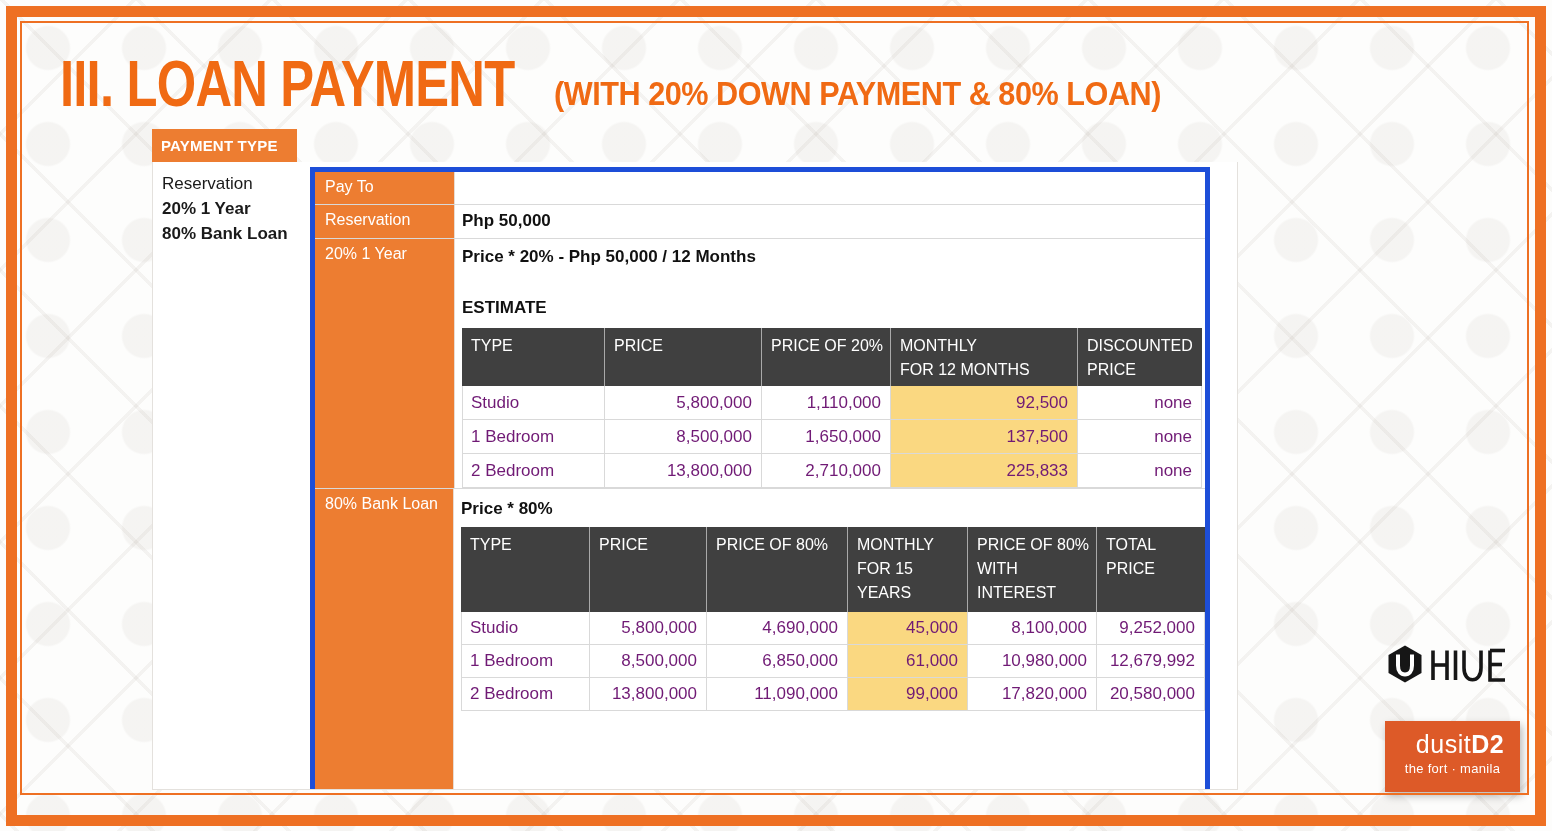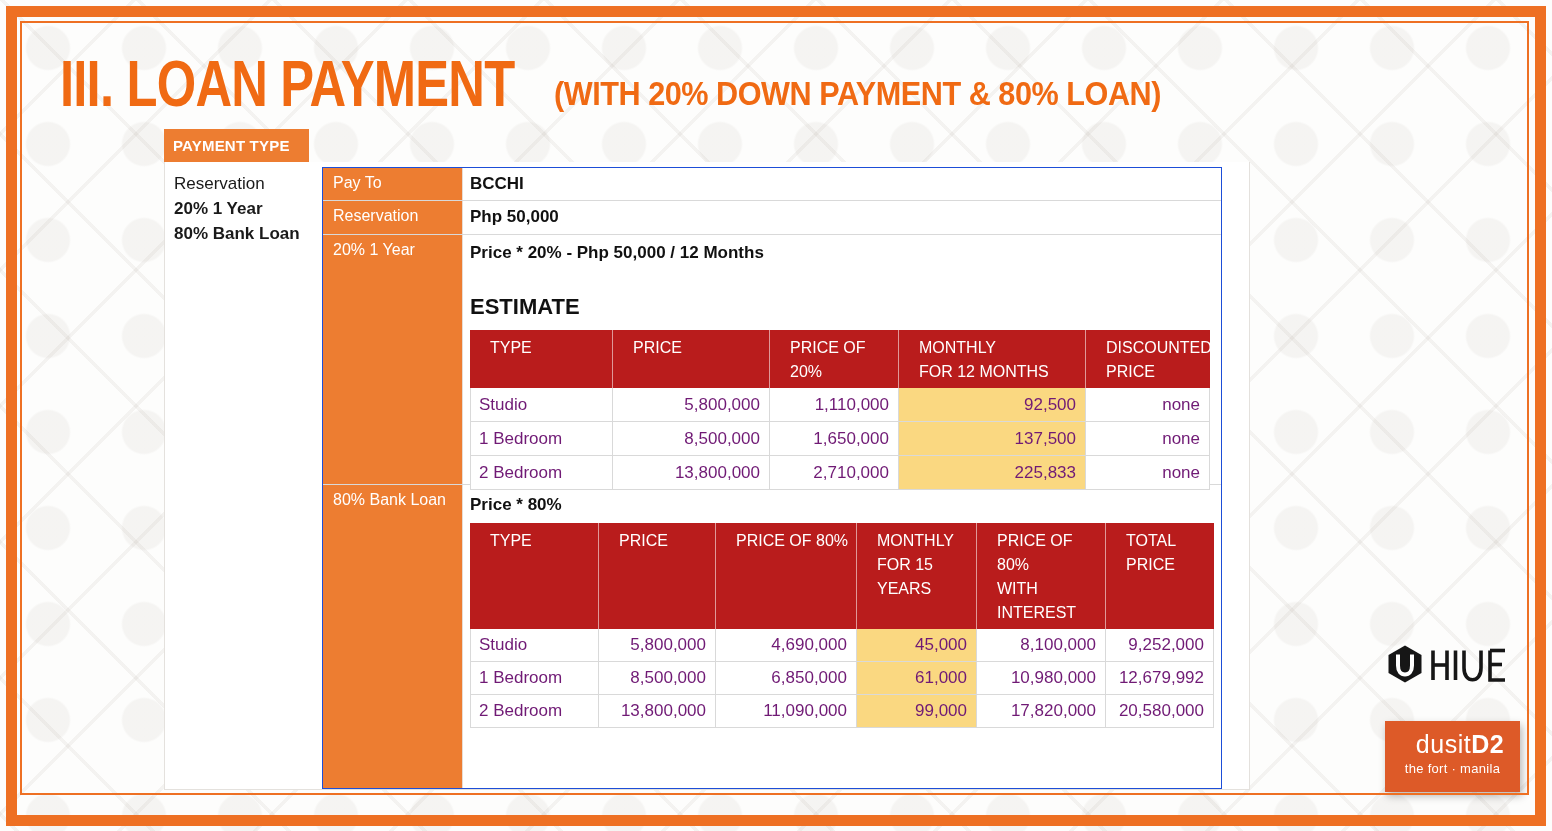--- a/index.html
+++ b/index.html
@@ -23,54 +23,54 @@
   .frame-outer { position:absolute; left:6px; top:6px; right:6px; bottom:5px; border:11px solid #EE7023; pointer-events:none; }
   .frame-inner { position:absolute; left:20px; top:21px; right:23px; bottom:36px; border:2px solid #EE7023; pointer-events:none; }
 
   
   .title-row { position:absolute; left:60px; top:53px; display:flex; align-items:flex-end; color:#F06A13; white-space:nowrap; }
   .title-main-wrap { width:478px; overflow:visible; }
   .title-main { display:inline-block; font-size:65px; font-weight:bold; line-height:.95; letter-spacing:-1px; transform:scaleX(.78); transform-origin:left bottom; }
   .title-sub { display:inline-block; font-size:34px; font-weight:bold; line-height:1; padding-bottom:5px; margin-left:16px; letter-spacing:-.5px; transform:scaleX(.90); transform-origin:left bottom; }
 
   
-  .main-table { position:absolute; left:164px; top:129px; width:1086px; }
+  .main-table { position:absolute; left:152px; top:129px; width:1086px; }
   .mt-header { display:flex; height:33px; }
   .mt-header .hcell { background:#ED7D31; color:#fff; font-weight:bold; font-size:15px; line-height:33px; padding-left:9px; letter-spacing:.2px; }
   .hc1 { width:145px; margin-right:5px; }
   .hc2 { flex:1; }
   .mt-body { display:flex; background:#fff; height:628px; border:1px solid #e4e1dd; border-top:none; overflow:hidden; }
   .left-col { width:145px; padding:9px 4px 0 9px; font-size:17px; line-height:25px; color:#1a1a1a; }
   .left-col div:nth-child(2), .left-col div:nth-child(3) { font-weight:bold; }
   .right-col { flex:1; padding:5px 0 0 12px; }
 
-  .inner-table { width:900px; border:1px solid #1d4ed8; }
+  .inner-table { width:900px; border:5px solid #1d4ed8; }
   .irow { display:flex; border-bottom:1px solid #d9d9d9; }
   .irow:last-child { border-bottom:none; }
   .irow.r1 { height:33px; }
   .irow.r2 { height:34px; }
   .irow.s1 { height:250px; }
   .irow.s2 { height:303px; }
   .label-cell { width:140px; background:#ED7D31; color:#fff; font-size:16px; padding:6px 4px 0 10px; border-right:1px solid #e8dcd2; }
   .value-cell { flex:1; font-size:17px; font-weight:bold; color:#111; padding:6px 0 0 7px; }
   .section-content { flex:1; padding-left:7px; }
   .formula { font-size:17px; font-weight:bold; color:#111; }
   .s1 .formula { margin-top:8px; }
   .s2 .formula { margin-top:10px; }
-  .estimate-title { font-size:22px; font-weight:bold; color:#111; }
+  .estimate-title { font-size:17px; font-weight:bold; color:#111; }
   .s1 .estimate-title { margin-top:31px; }
   .s2 .estimate-title { margin-top:30px; }
 
   
   table.est { border-collapse:separate; border-spacing:0; table-layout:fixed; }
   .s1 table.est { width:740px; margin-top:10px; }
   .s2 table.est { width:744px; margin-top:8px; }
   table.est th {
-    background:#b91c1c; color:#fff; font-weight:normal; font-size:16px; text-align:left;
-    vertical-align:top; padding:6px 4px 4px 20px; white-space:pre-line; line-height:1.5;
+    background:#404040; color:#fff; font-weight:normal; font-size:16px; text-align:left;
+    vertical-align:top; padding:6px 4px 4px 9px; white-space:pre-line; line-height:1.5;
     border-right:1px solid rgba(255,255,255,.55);
   }
   table.est th:last-child { border-right:none; }
   .s1 table.est th { height:58px; }
   .s2 table.est th { height:85px; }
   table.est td {
     font-size:17px; color:#701a75; text-align:right; padding:0 9px;
     border-right:1px solid #d9d9d9; border-bottom:1px solid #d9d9d9; background:#fff;
   }
   table.est td:first-child { border-left:1px solid #d9d9d9; text-align:left; padding-left:8px; }
@@ -107,21 +107,20 @@
     <div class="left-col">
       <div>Reservation</div>
       <div>20% 1 Year</div>
       <div>80% Bank Loan</div>
     </div>
     <div class="right-col">
       <div class="inner-table">
 
         <div class="irow r1">
           <div class="label-cell">Pay To</div>
-          <div class="value-cell">BCCHI</div>
         </div>
 
         <div class="irow r2">
           <div class="label-cell">Reservation</div>
           <div class="value-cell">Php 50,000</div>
         </div>
 
         <div class="irow s1">
           <div class="label-cell">20% 1 Year</div>
           <div class="section-content">

